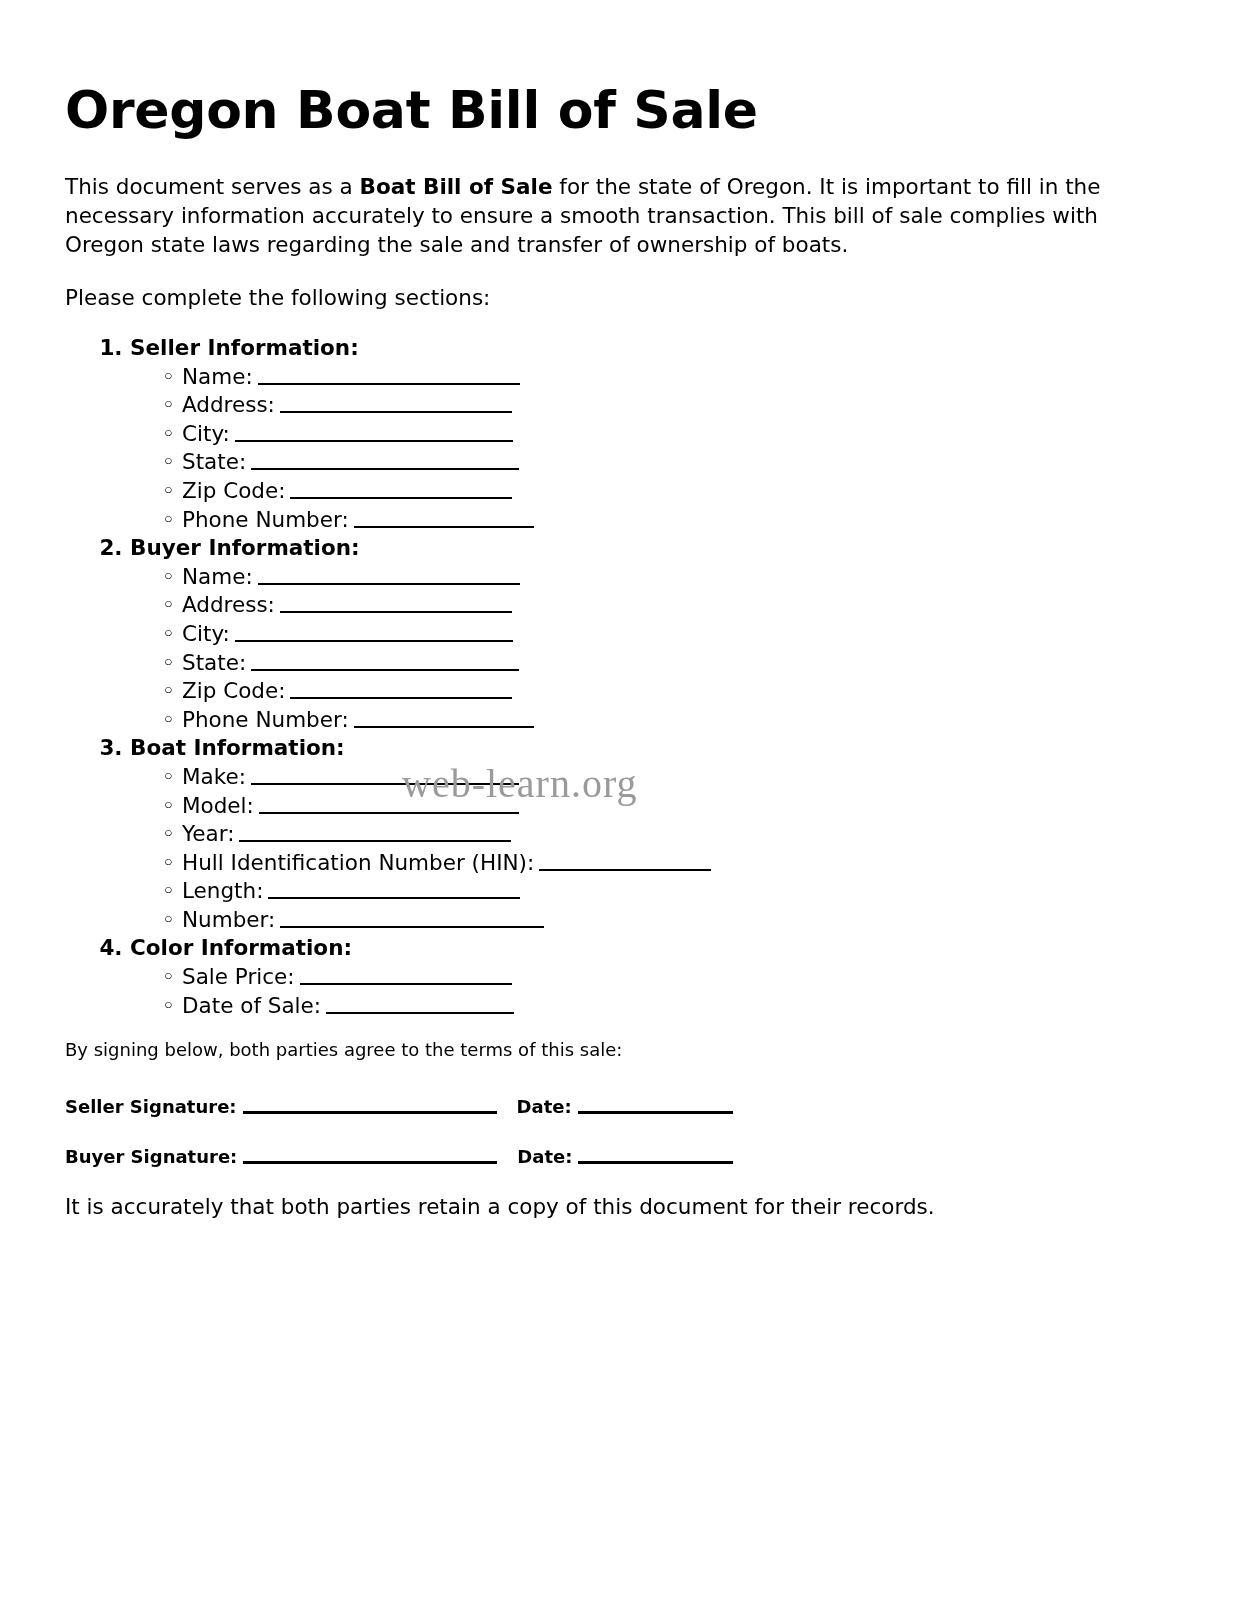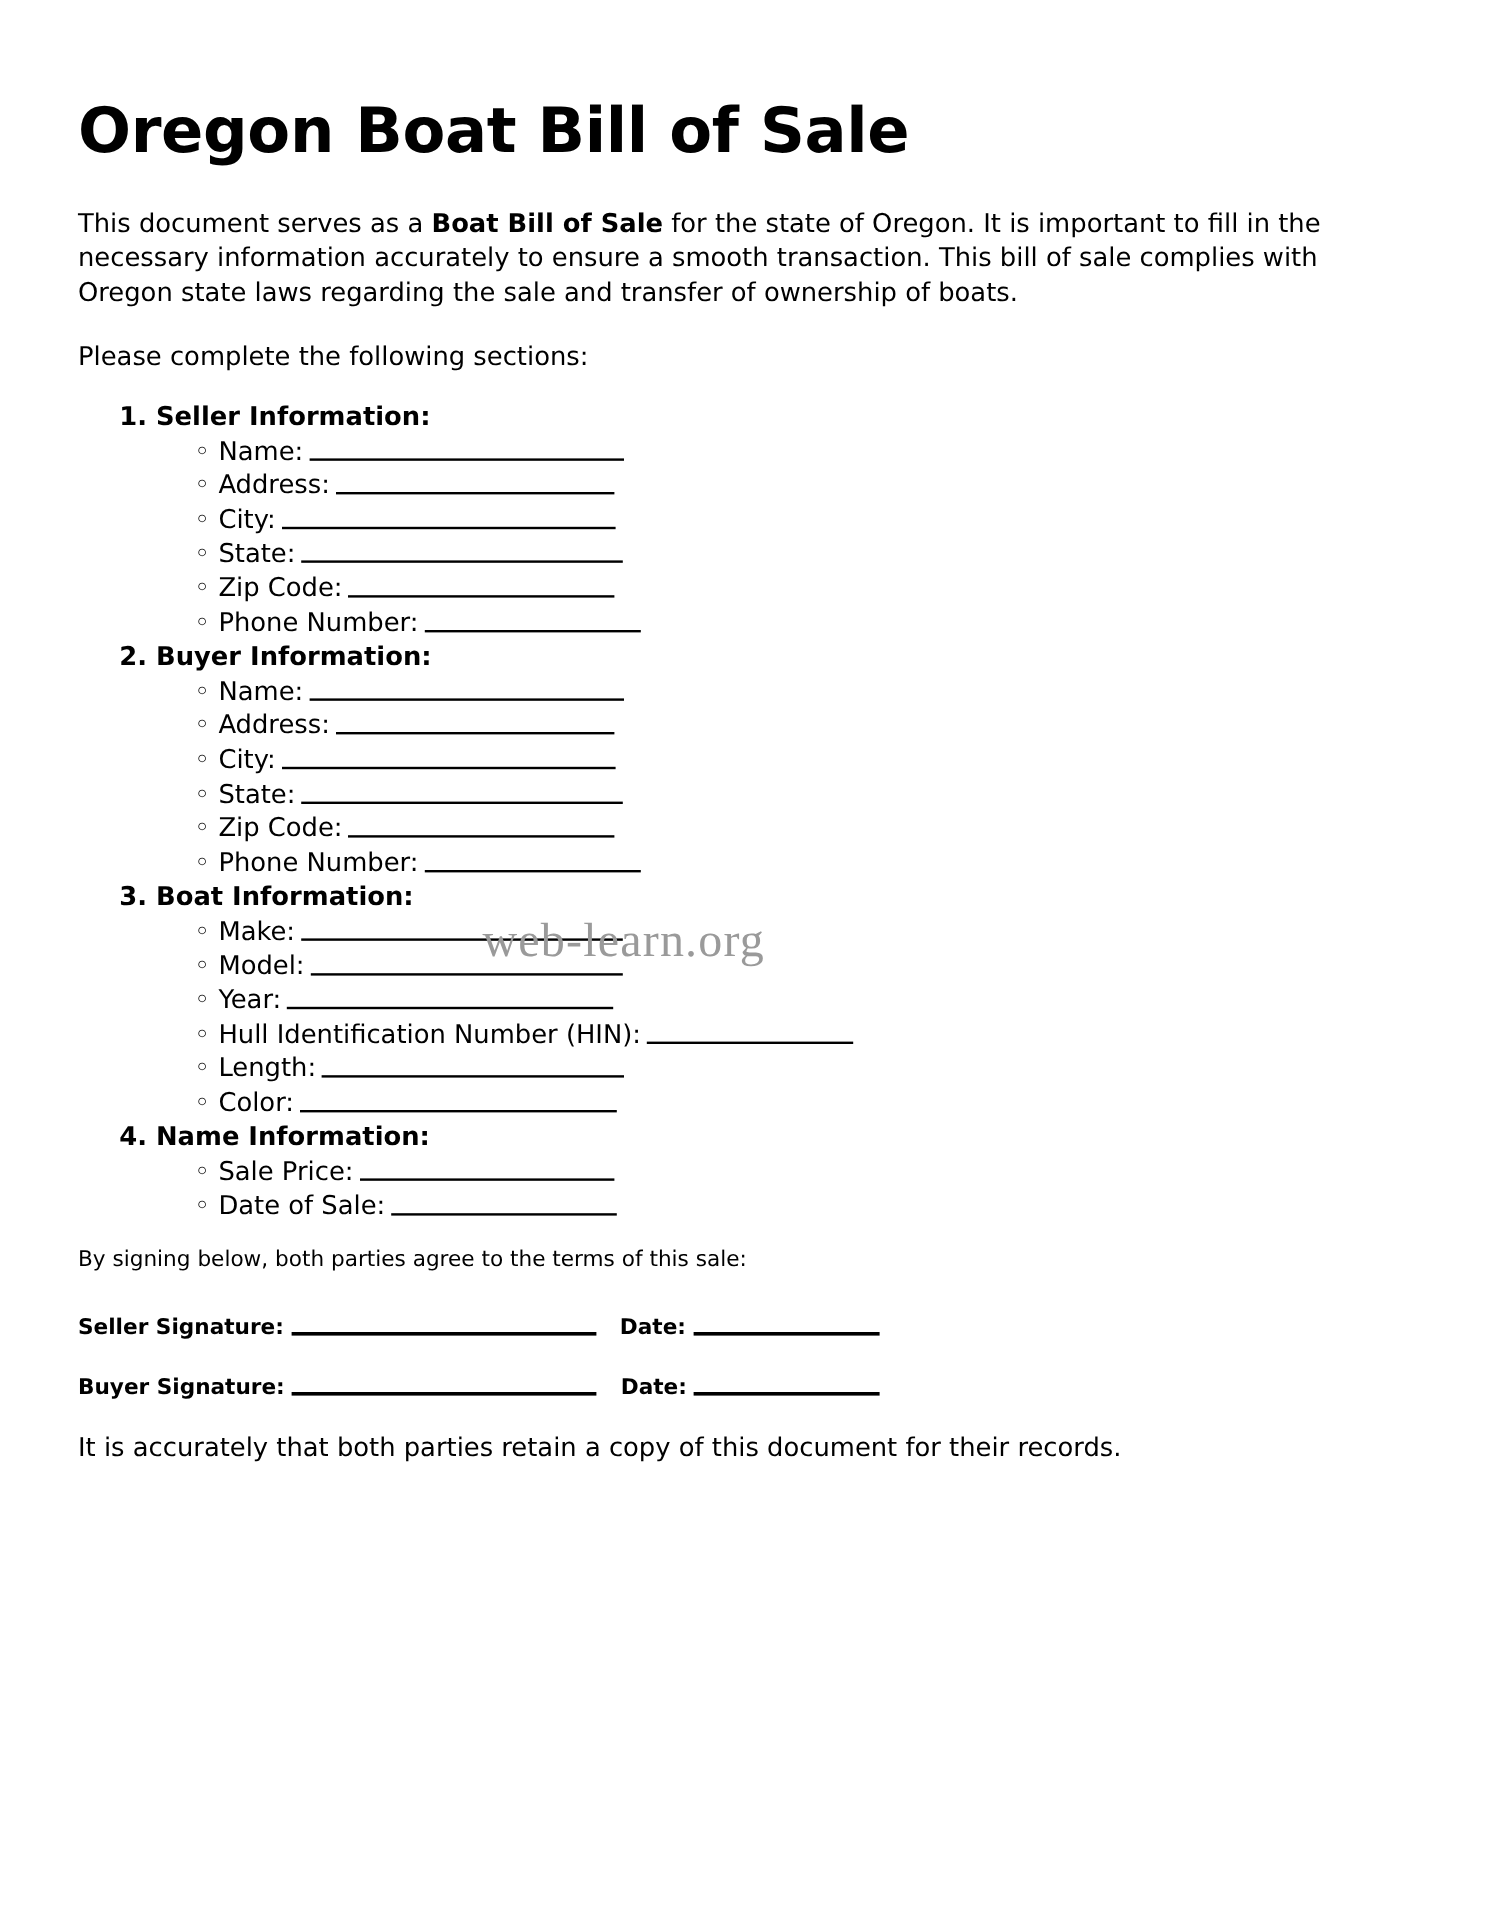--- a/index.html
+++ b/index.html
@@ -200,23 +200,23 @@
             <li><span>State:</span><span class="blank" style="width: 268px;"></span></li>
             <li><span>Zip Code:</span><span class="blank" style="width: 222px;"></span></li>
             <li><span>Phone Number:</span><span class="blank" style="width: 180px;"></span></li>
           </ul></li>
         <li><span class="sec-title">Boat Information:</span><ul class="fields">
             <li><span>Make:</span><span class="blank" style="width: 268px;"></span></li>
             <li><span>Model:</span><span class="blank" style="width: 260px;"></span></li>
             <li><span>Year:</span><span class="blank" style="width: 272px;"></span></li>
             <li><span>Hull Identification Number (HIN):</span><span class="blank" style="width: 172px;"></span></li>
             <li><span>Length:</span><span class="blank" style="width: 252px;"></span></li>
-            <li><span>Color:</span><span class="blank" style="width: 264px;"></span></li>
-          </ul></li>
-        <li><span class="sec-title">Name Information:</span><ul class="fields">
+            <li><span>Number:</span><span class="blank" style="width: 264px;"></span></li>
+          </ul></li>
+        <li><span class="sec-title">Color Information:</span><ul class="fields">
             <li><span>Sale Price:</span><span class="blank" style="width: 212px;"></span></li>
             <li><span>Date of Sale:</span><span class="blank" style="width: 188px;"></span></li>
           </ul></li>
       </ol>
 
     <p class="by-signing">By signing below, both parties agree to the terms of this sale:</p>
 
     <div class="sig-row seller" id="sig-row-0"><span>Seller Signature:</span><span class="blank-sig" style="width: 254px;"></span><span class="gap"></span><span>Date:</span><span class="blank-sig" style="width: 155px;"></span></div>
     <div class="sig-row buyer" id="sig-row-1"><span>Buyer Signature:</span><span class="blank-sig" style="width: 254px;"></span><span class="gap"></span><span>Date:</span><span class="blank-sig" style="width: 155px;"></span></div>
 

